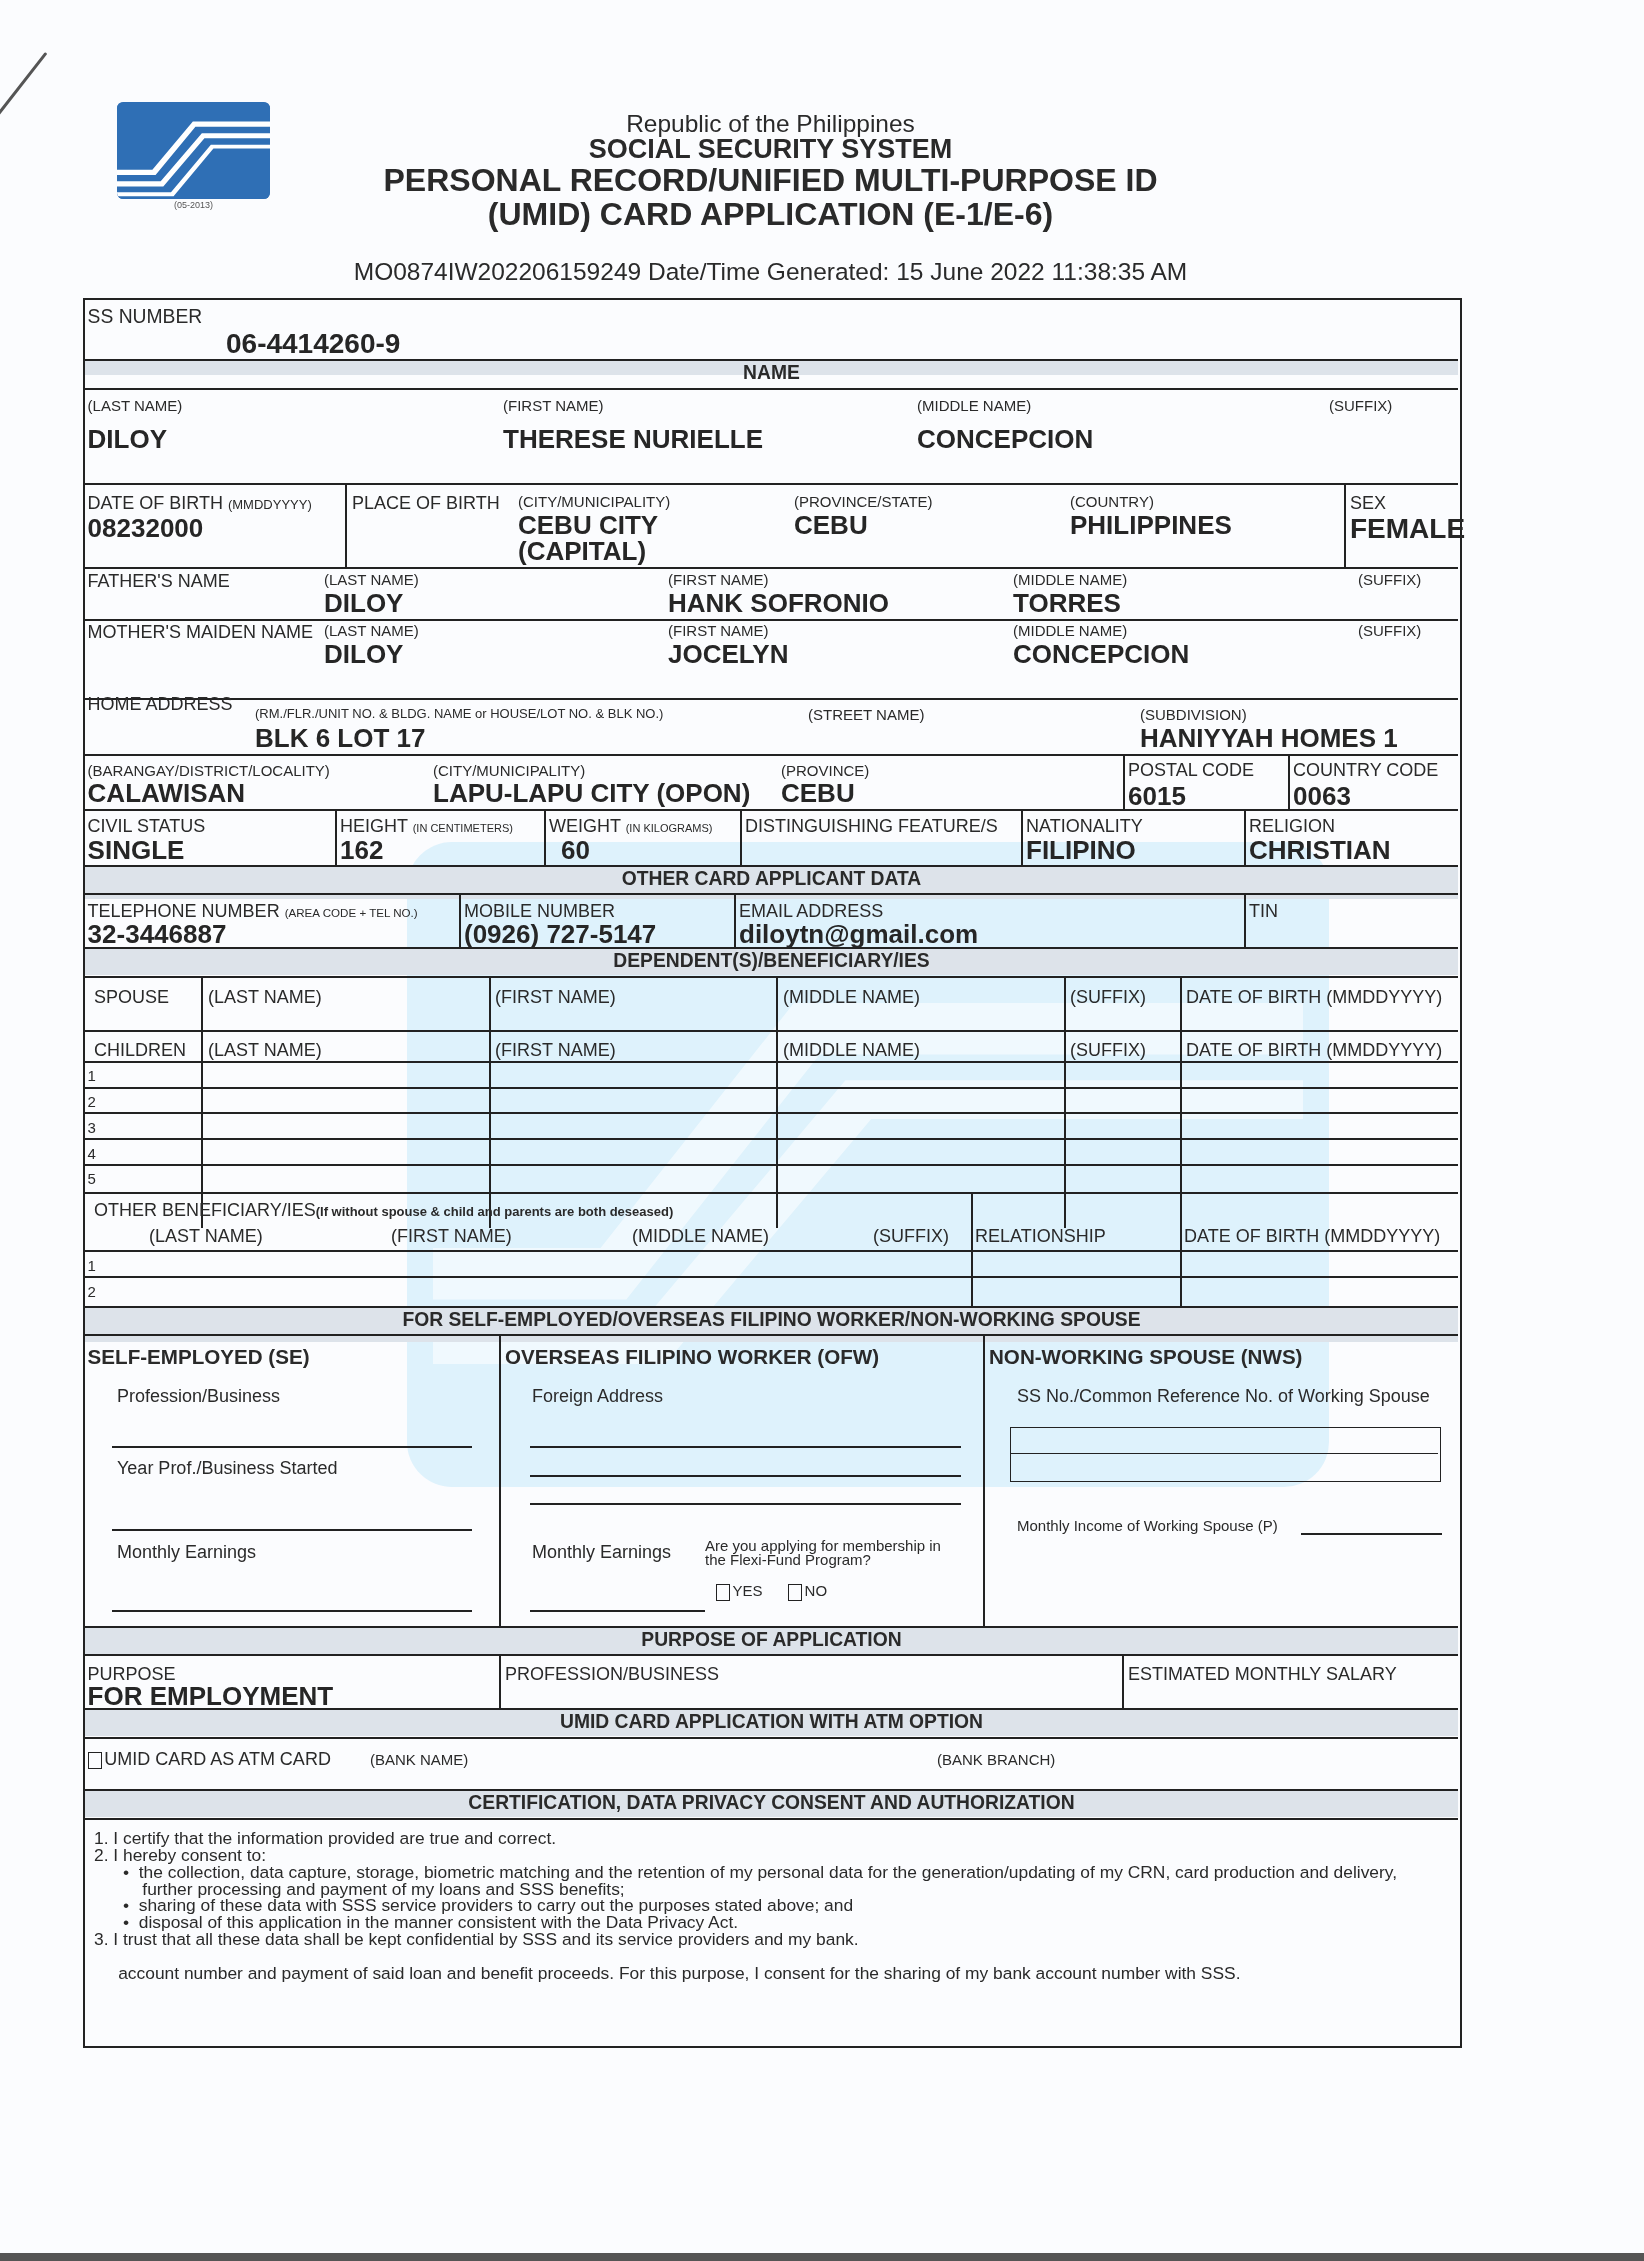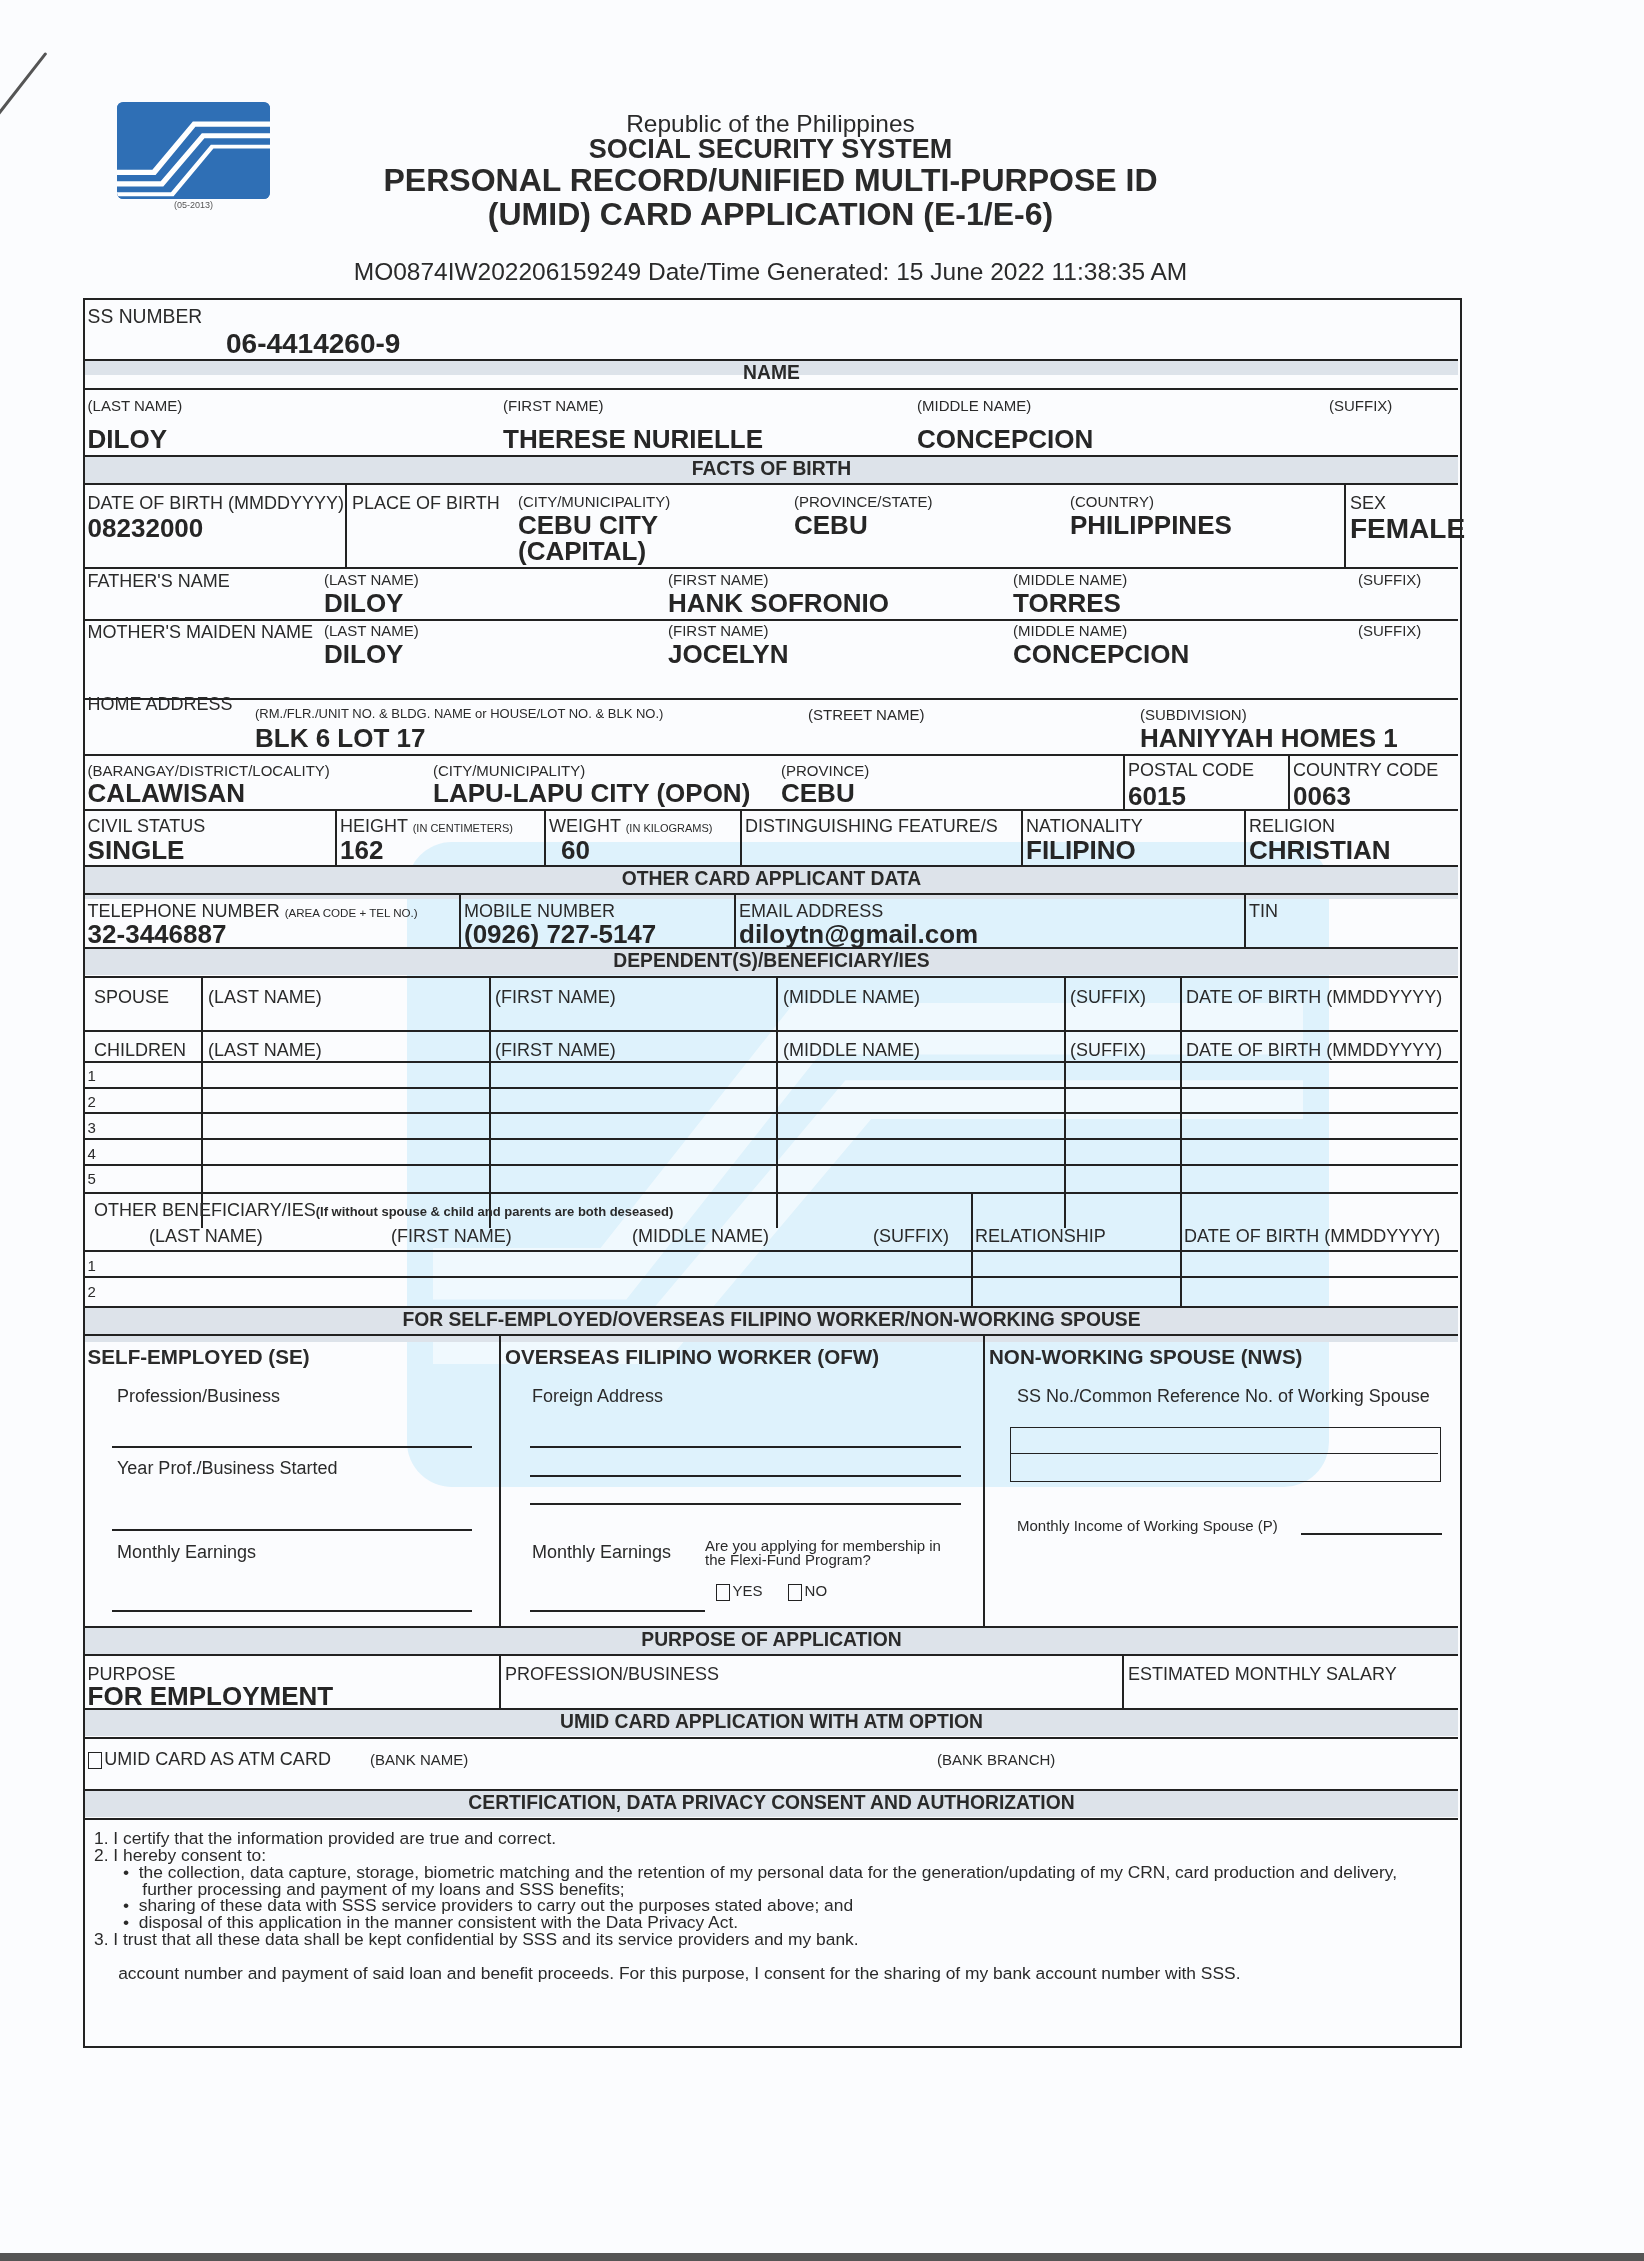--- a/index.html
+++ b/index.html
@@ -67,25 +67,24 @@
   <div class="row bar" style="top:59px;height:16px;">NAME</div>
   <div class="row" style="top:88px;height:2.6px;"></div>
   <div class="sm" style="left:2.6px;top:97px;">(LAST NAME)</div>
   <div class="sm" style="left:418px;top:97px;">(FIRST NAME)</div>
   <div class="sm" style="left:832px;top:97px;">(MIDDLE NAME)</div>
   <div class="sm" style="left:1244px;top:97px;">(SUFFIX)</div>
   <div class="val" style="left:2.6px;top:124px;">DILOY</div>
   <div class="val" style="left:418px;top:124px;">THERESE NURIELLE</div>
   <div class="val" style="left:832px;top:124px;">CONCEPCION</div>
 
-  <div class="row bar" style="top:155px;height:28px;">FACTS OF BIRTH</div>
   <div class="row" style="top:183px;height:2.6px;"></div>
   <div class="vl" style="left:260px;top:184px;height:83px;"></div>
   <div class="vl" style="left:1259px;top:184px;height:83px;"></div>
-  <div class="lbl" style="left:2.6px;top:193px;"><span>DATE OF BIRTH</span> <span style="font-size:18px">(MMDDYYYY)</span></div>
+  <div class="lbl" style="left:2.6px;top:193px;"><span>DATE OF BIRTH</span> <span style="font-size:13px">(MMDDYYYY)</span></div>
   <div class="val" style="left:2.6px;top:213px;">08232000</div>
   <div class="lbl" style="left:267px;top:193px;">PLACE OF BIRTH</div>
   <div class="sm" style="left:433px;top:193px;">(CITY/MUNICIPALITY)</div>
   <div class="val" style="left:433px;top:210px;">CEBU CITY</div>
   <div class="val" style="left:433px;top:236px;">(CAPITAL)</div>
   <div class="sm" style="left:709px;top:193px;">(PROVINCE/STATE)</div>
   <div class="val" style="left:709px;top:210px;">CEBU</div>
   <div class="sm" style="left:985px;top:193px;">(COUNTRY)</div>
   <div class="val" style="left:985px;top:210px;">PHILIPPINES</div>
   <div class="lbl" style="left:1265px;top:193px;">SEX</div>

